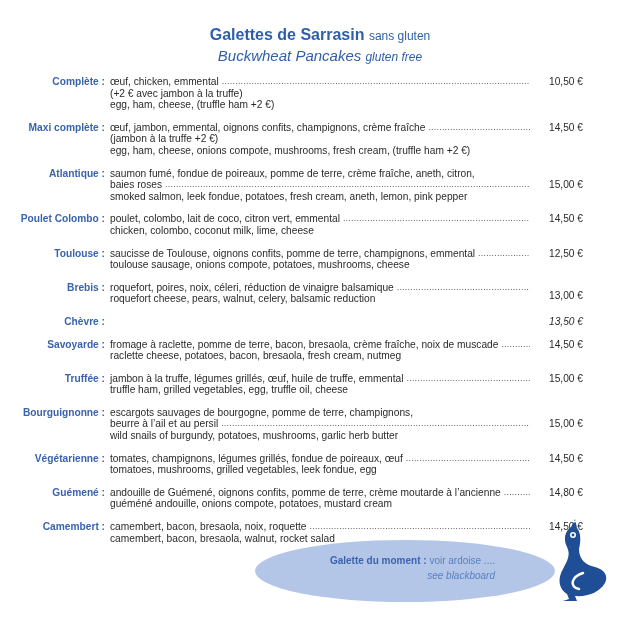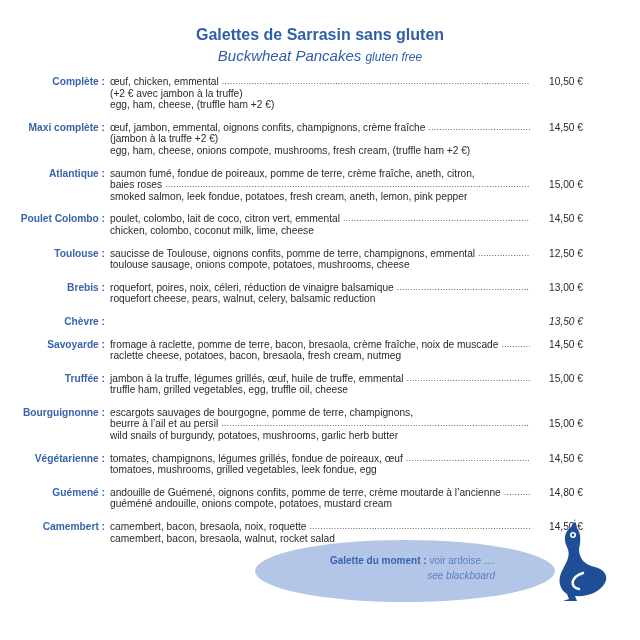--- a/index.html
+++ b/index.html
@@ -1,20 +1,20 @@
 <!DOCTYPE html>
 <html><head>
 <meta charset="utf-8">
 <style>
   html, body { margin: 0; padding: 0; background: #ffffff; }
   body { width: 640px; height: 640px; position: relative; overflow: hidden;
          font-family: "Liberation Sans", "DejaVu Sans", sans-serif; color: #2a2a2a; }
   .title { position: absolute; left: 0; width: 640px; text-align: center; color: #2f5fa8; }
   .title1 { top: 26px; font-size: 16px; font-weight: bold; }
-  .title1 .sub { font-size: 16px; font-weight: bold; }
+  .title1 .sub { font-size: 12px; font-weight: normal; }
   .title2 { top: 47px; font-size: 15px; font-style: italic; }
   .title2 .sub { font-size: 12px; font-style: italic; }
   .menu { position: absolute; top: 76px; left: 0; width: 580px; }
   .item { position: relative; display: flex; font-size: 10.2px; line-height: 11.6px; margin-bottom: 11px; }
   .label { width: 110px; text-align: right; color: #3a63ad; font-weight: bold; white-space: nowrap; padding-right: 5px; box-sizing: border-box; flex: none; }
   .desc { width: 420px; flex: none; }
   .line { display: flex; white-space: nowrap; }
   .line .txt { flex: none; }
   .line .dots { flex: 1; overflow: hidden; margin-left: 3px; color: #555; letter-spacing: 0.2px; font-size: 9px; align-self: flex-end; }
   .line .dots::before { content: "..........................................................................................................................................................................................."; }
@@ -99,21 +99,21 @@
       <div class="desc">
         <div class="line">
           <span class="txt">saucisse de Toulouse, oignons confits, pomme de terre, champignons, emmental</span>
           <span class="dots"></span>
         </div>
         <div class="en">toulouse sausage, onions compote, potatoes, mushrooms, cheese</div>
       </div>
     </div>
     <div class="item">
       <div class="label">Brebis :</div>
-      <span class="price" style="top: 0px;">13,00 €</span>
+      <span class="price" style="top: 8px;">13,00 €</span>
       <div class="desc">
         <div class="line">
           <span class="txt">roquefort, poires, noix, céleri, réduction de vinaigre balsamique</span>
           <span class="dots"></span>
         </div>
         <div class="en">roquefort cheese, pears, walnut, celery, balsamic reduction</div>
       </div>
     </div>
     <div class="item">
       <div class="label">Chèvre :</div>

